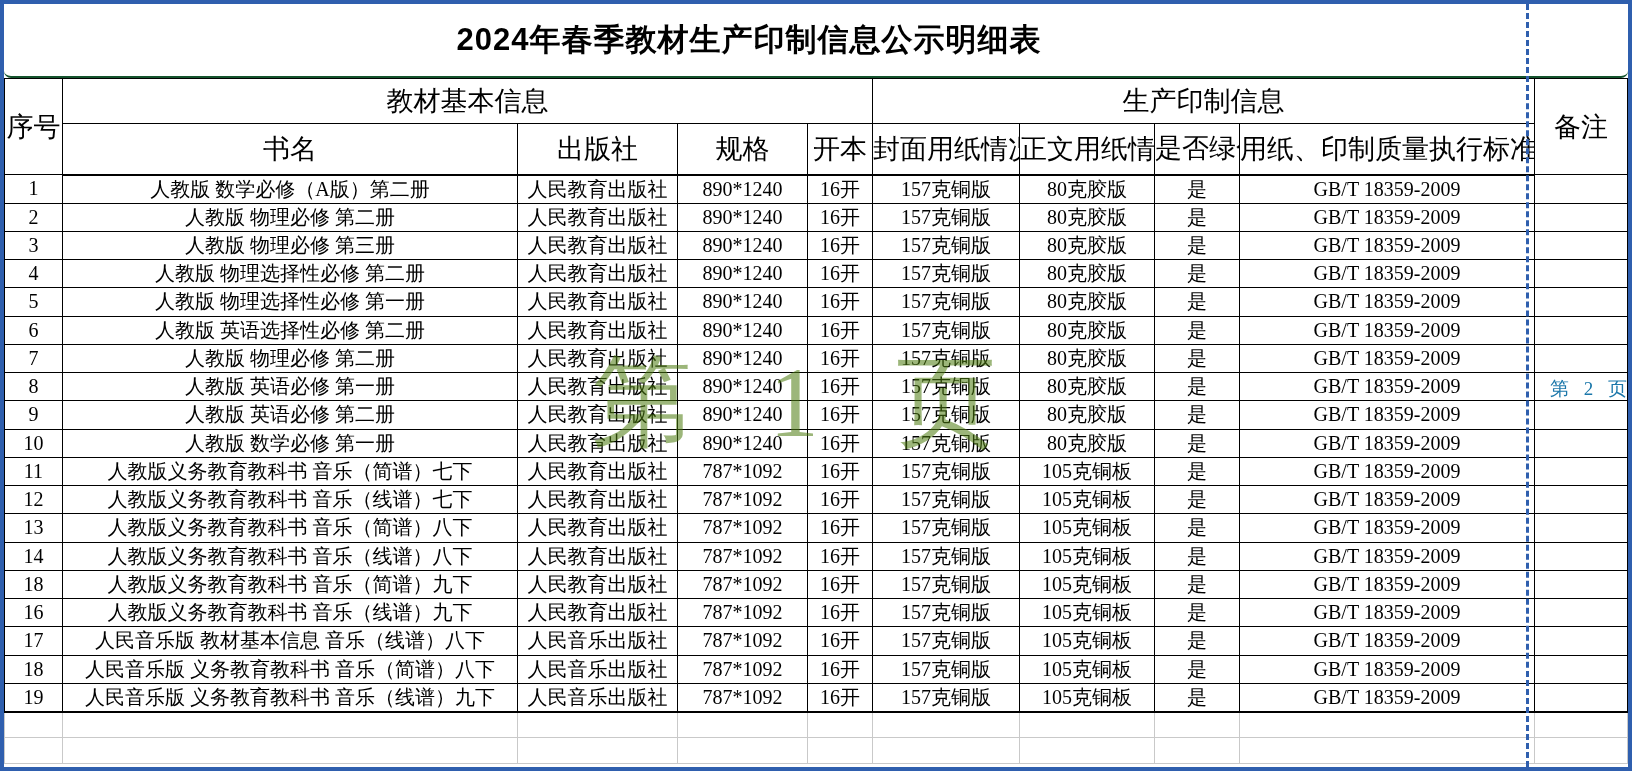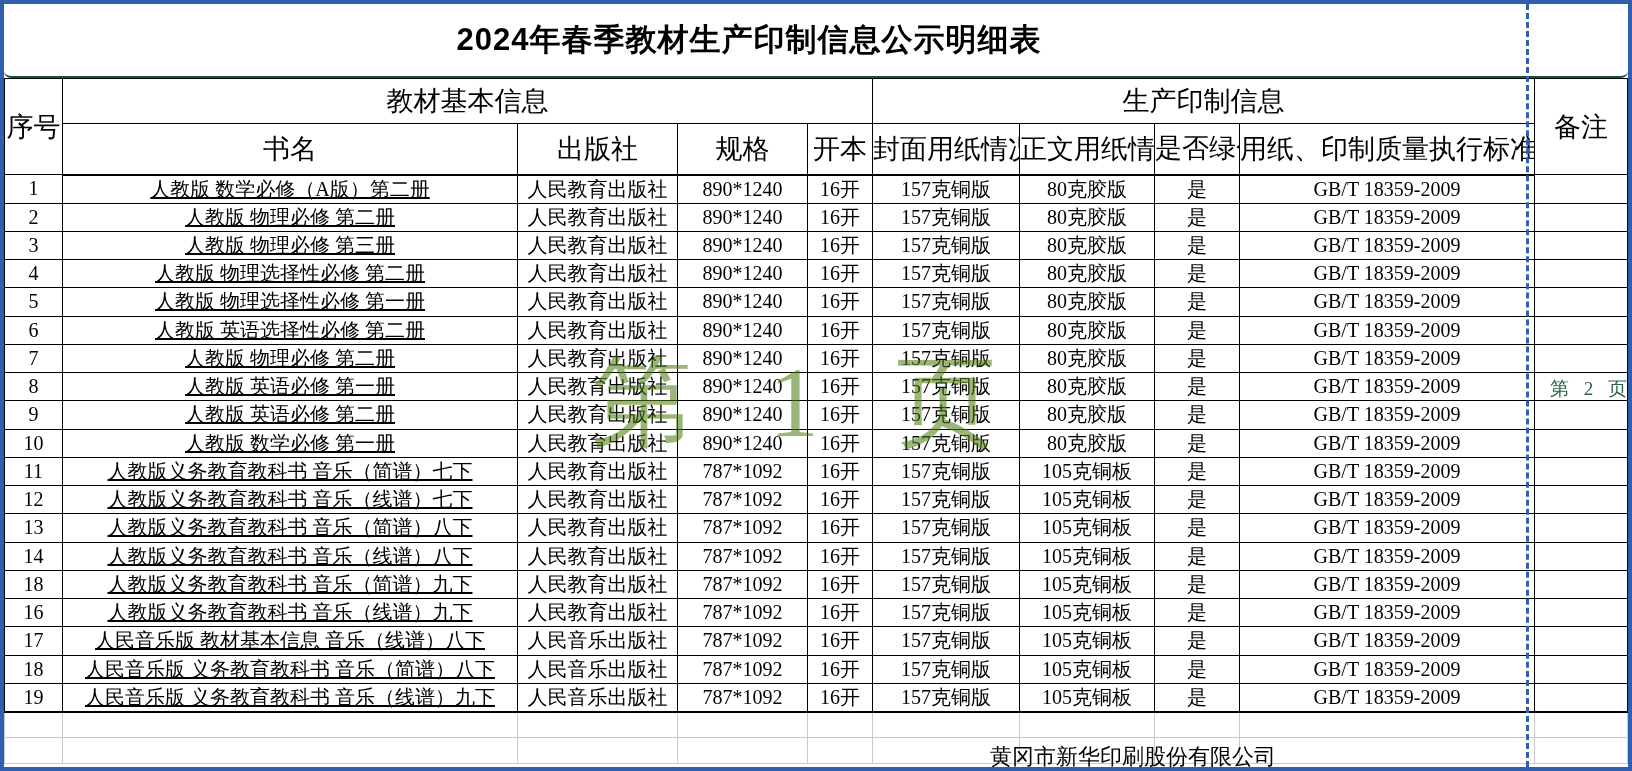--- a/index.html
+++ b/index.html
@@ -40,21 +40,21 @@
     overflow:hidden;
     white-space:nowrap;
   }
   table.main th{font-weight:normal;font-size:27px;}
   tr.h1{height:45px;}
   tr.h2{height:51px;margin-left:40px;}
   tr.h2 th{border-bottom:2px solid #000;}
   th.wrap{white-space:normal;line-height:1.15;padding:0 2px;}
   tbody.rows tr{height:28.26px;}
   tbody.rows tr:last-child td{border-bottom:2px solid #000;margin-top:11px;}
-  td.left{text-align:left;padding-left:8px;text-decoration:underline;}
+  td.left{text-align:left;padding-left:8px;}
   tbody.ghost tr{height:26px;}
   tbody.ghost td{border:1px solid #c9c9c9;border-bottom:1px solid #c9c9c9;}
   .footer-company{
     position:absolute;
     left:986px;top:740px;
     font-size:22px;
     line-height:26px;
     white-space:nowrap;
   }
   .wm-page1{
@@ -66,21 +66,21 @@
     opacity:0.55;
     white-space:nowrap;
     pointer-events:none;
     z-index:3;
   }
   .wm-page2{
     position:absolute;
     left:1546px;top:372px;
     font-size:19px;
     letter-spacing:5px;
-    color:#14532d;
+    color:#0369a1;
     opacity:0.9;
     white-space:nowrap;
     pointer-events:none;
     z-index:3;
   }
   .page-break-line{
     position:absolute;
     left:1522px;top:0;bottom:0;
     width:0;
     border-left:3px dashed #2f5fae;
@@ -379,20 +379,19 @@
           <td></td>
           <td></td>
           <td></td>
           <td></td>
           <td></td>
           <td></td>
         </tr>
       </tbody>
   </table>
 
-  <div class="footer-company">黄冈市新华印刷股份有限公司</div>
 
   <div class="wm-page1">第 1 页</div>
   <div class="wm-page2">第 2 页</div>
 
   <div class="page-break-line"></div>
 
 </div>
 
 </body></html>

